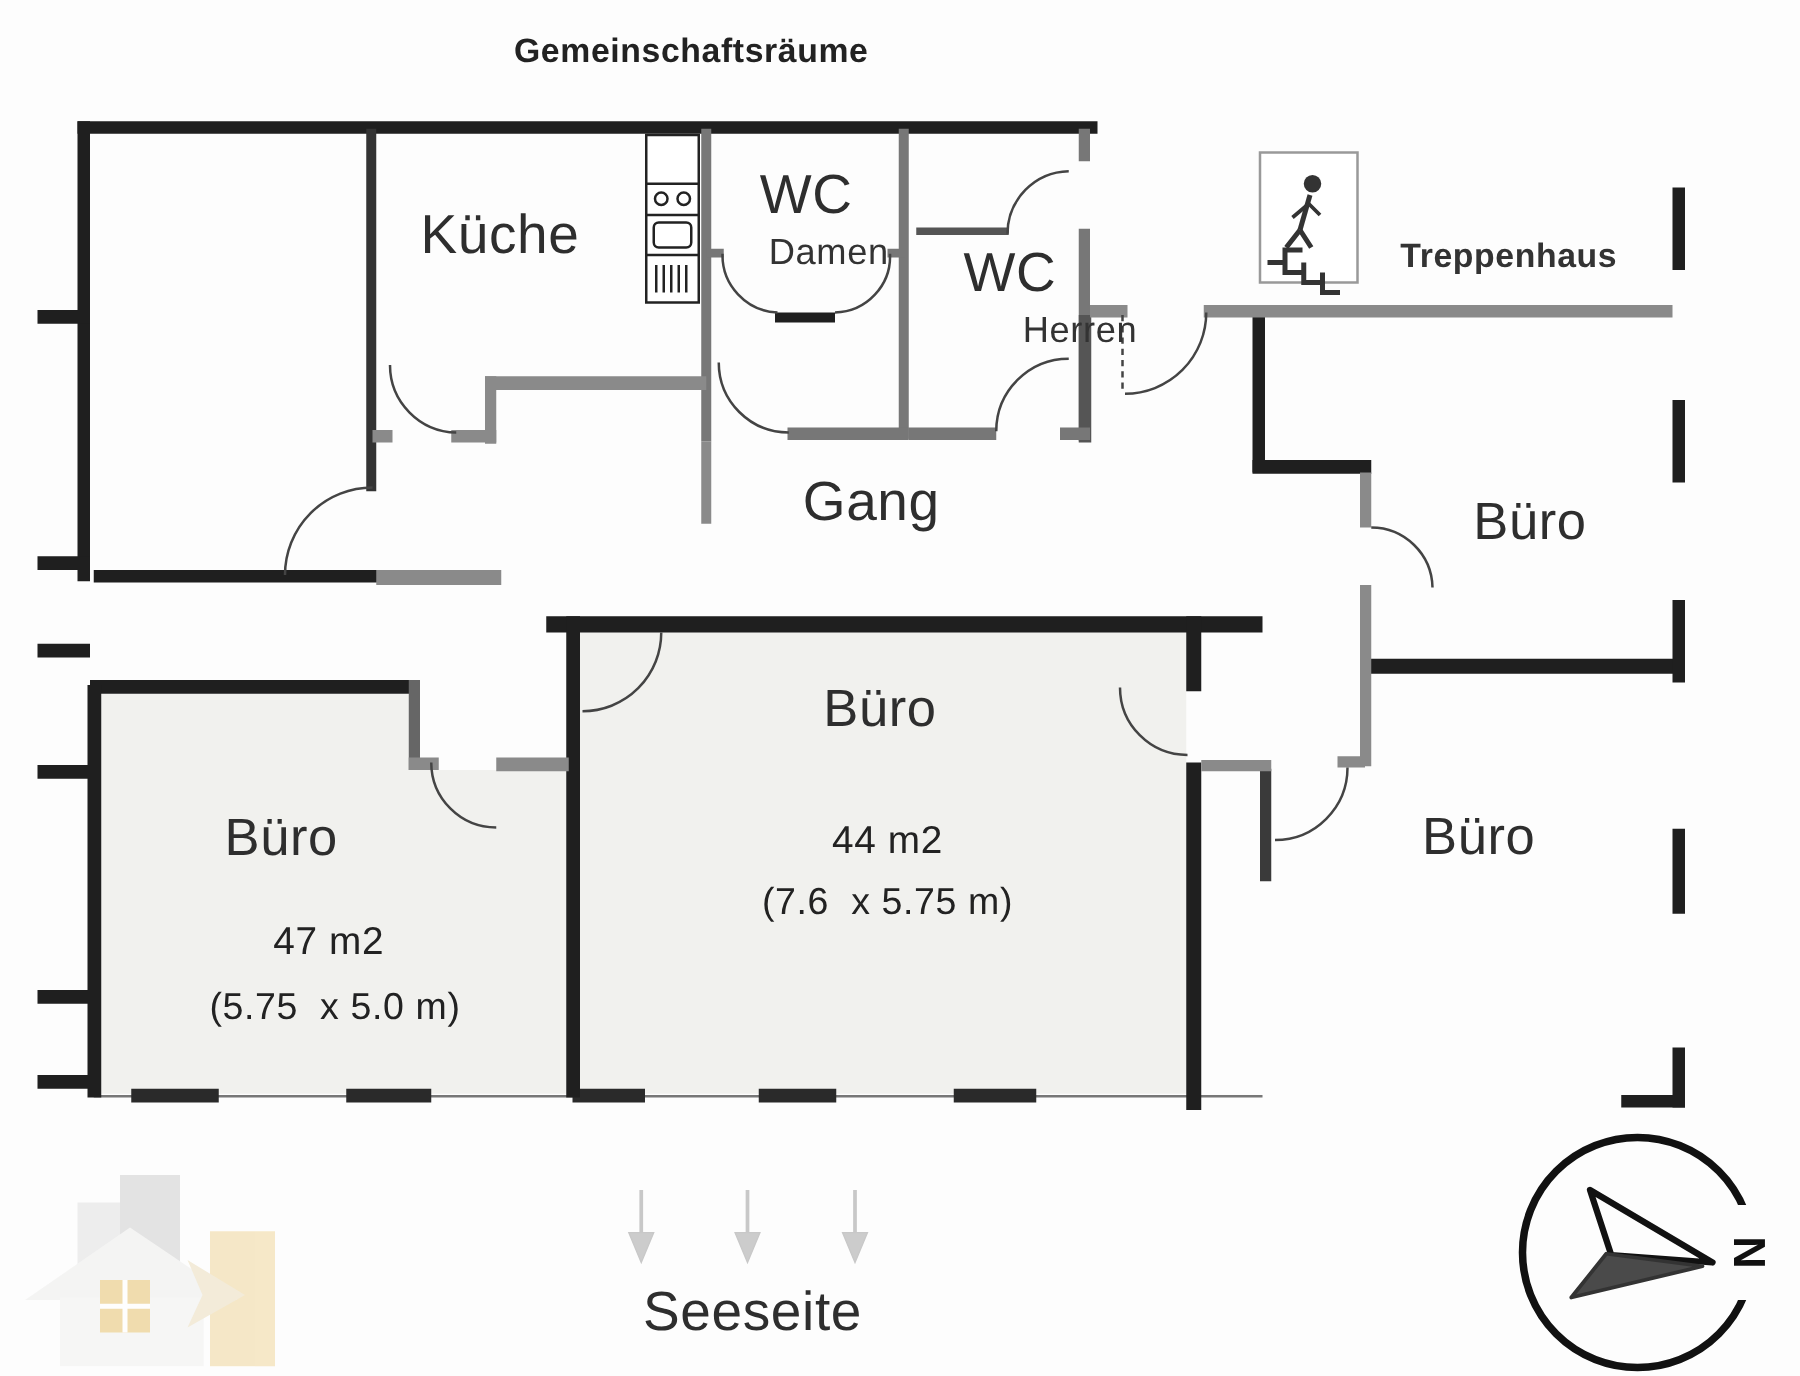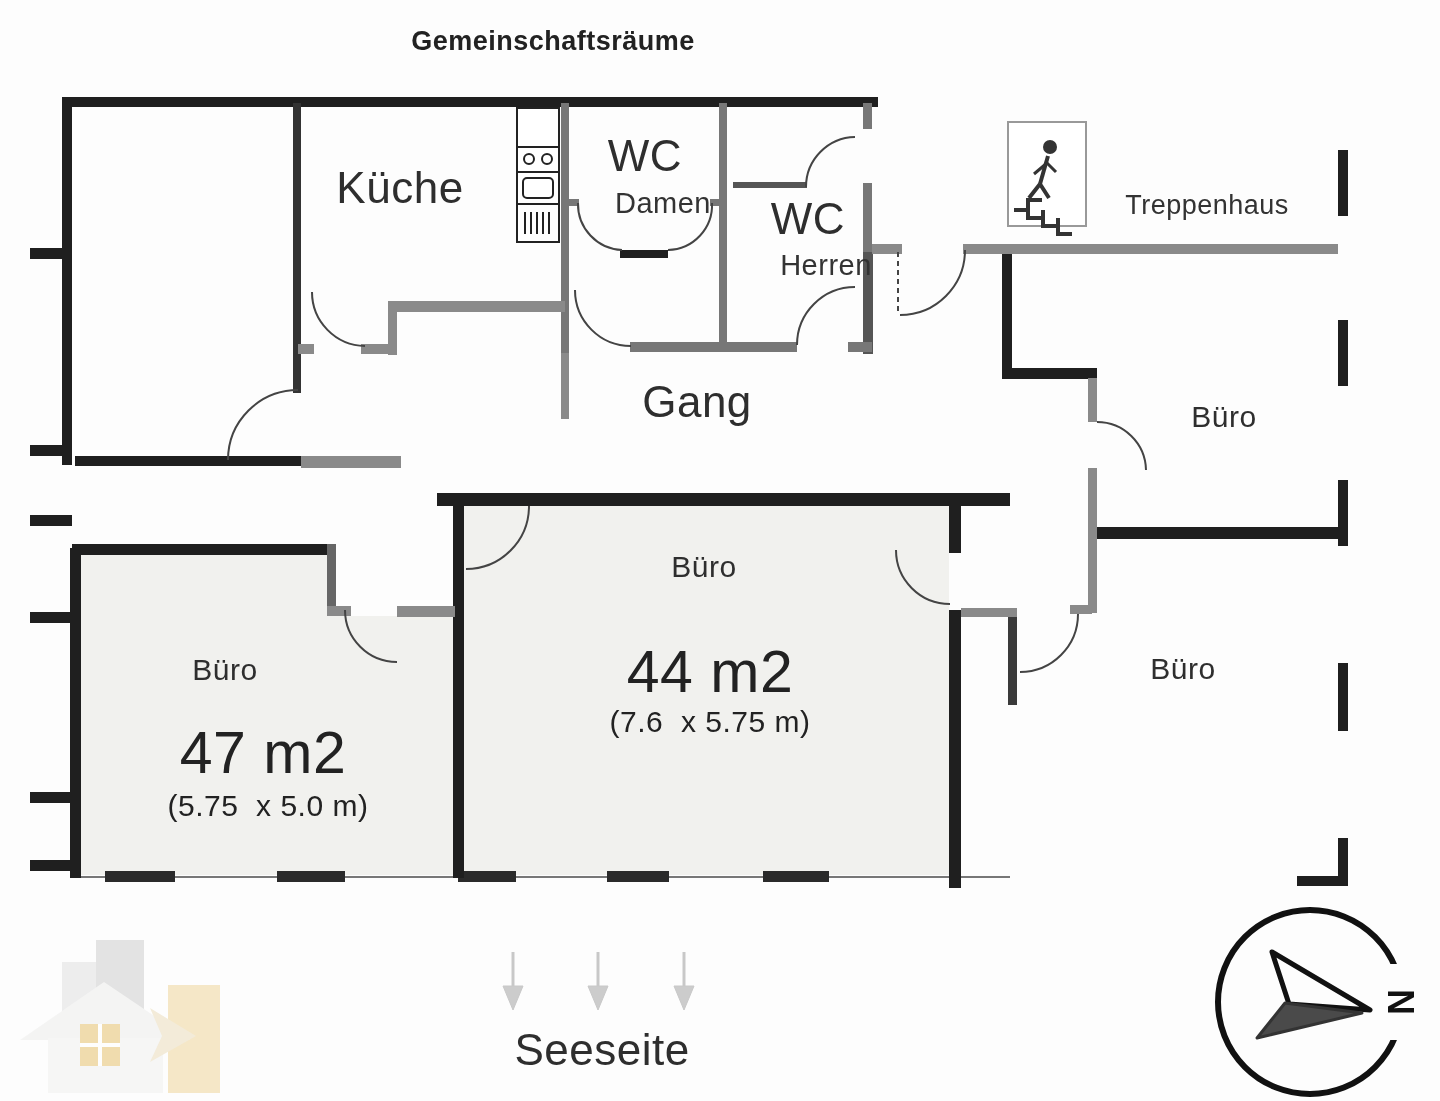--- a/index.html
+++ b/index.html
@@ -2,25 +2,25 @@
 <html><head>
 <meta charset="utf-8">
 <style>
   html,body{margin:0;padding:0;background:#fff;}
   .plan{position:relative;width:1440px;height:1101px;background:#fdfdfd;
         font-family:"Liberation Sans",sans-serif;color:#2b2b2b;overflow:hidden;}
   .plan svg{position:absolute;left:0;top:0;}
   .lbl{position:absolute;transform:translate(-50%,-50%);white-space:pre;
        letter-spacing:.5px;line-height:1;}
   .title{font-size:27px;font-weight:600;color:#222;}
-  .room{font-size:30px;font-weight:400;color:#2e2e2e;}
+  .room{font-size:42px;font-weight:400;color:#2e2e2e;}
   .sub{font-size:29px;font-weight:400;color:#333;margin-left:18px;}
-  .area{font-size:59px;font-weight:400;color:#222;}
+  .area{font-size:31px;font-weight:400;color:#222;}
   .dims{font-size:30px;font-weight:400;color:#222;}
-  .small{font-size:27px;font-weight:400;color:#333;}
+  .small{font-size:27px;font-weight:700;color:#333;}
   .big{font-size:44px;font-weight:400;color:#2e2e2e;}
 </style>
 </head>
 <body>
 
 <div class="plan">
 
 <svg width="1440" height="1101" viewBox="0 0 1440 1101">
 
   <g opacity="0.9">
@@ -169,21 +169,21 @@
     <polygon points="1285,1003 1362,1013 1257,1038" fill="#4a4a4a" stroke="#333" stroke-width="3" stroke-linejoin="round"></polygon>
     <text x="1400" y="1002" transform="rotate(90 1400 1002)" font-family="Liberation Sans, sans-serif" font-size="36" font-weight="700" fill="#111" text-anchor="middle" dominant-baseline="central">N</text>
   </g>
 </svg>
 
   <div class="lbl title" style="left:553px;top:41px">Gemeinschaftsräume</div>
   <div class="lbl big" style="left:400px;top:188px">Küche</div>
   <div class="lbl big" style="left:645px;top:156px">WC</div>
   <div class="lbl sub" style="left:645px;top:203px">Damen</div>
   <div class="lbl big" style="left:808px;top:219px">WC</div>
-  <div class="lbl sub" style="left:808px;top:265px">Herren</div>
+  <div class="lbl sub" style="left:846px;top:265px">Herren</div>
   <div class="lbl small" style="left:1207px;top:205px">Treppenhaus</div>
   <div class="lbl big" style="left:697px;top:402px">Gang</div>
   <div class="lbl room" style="left:1224px;top:417px">Büro</div>
   <div class="lbl room" style="left:1183px;top:669px">Büro</div>
 
   <div class="lbl room" style="left:704px;top:567px">Büro</div>
   <div class="lbl area" style="left:710px;top:672px">44 m2</div>
   <div class="lbl dims" style="left:710px;top:722px">(7.6  x 5.75 m)</div>
 
   <div class="lbl room" style="left:225px;top:670px">Büro</div>

